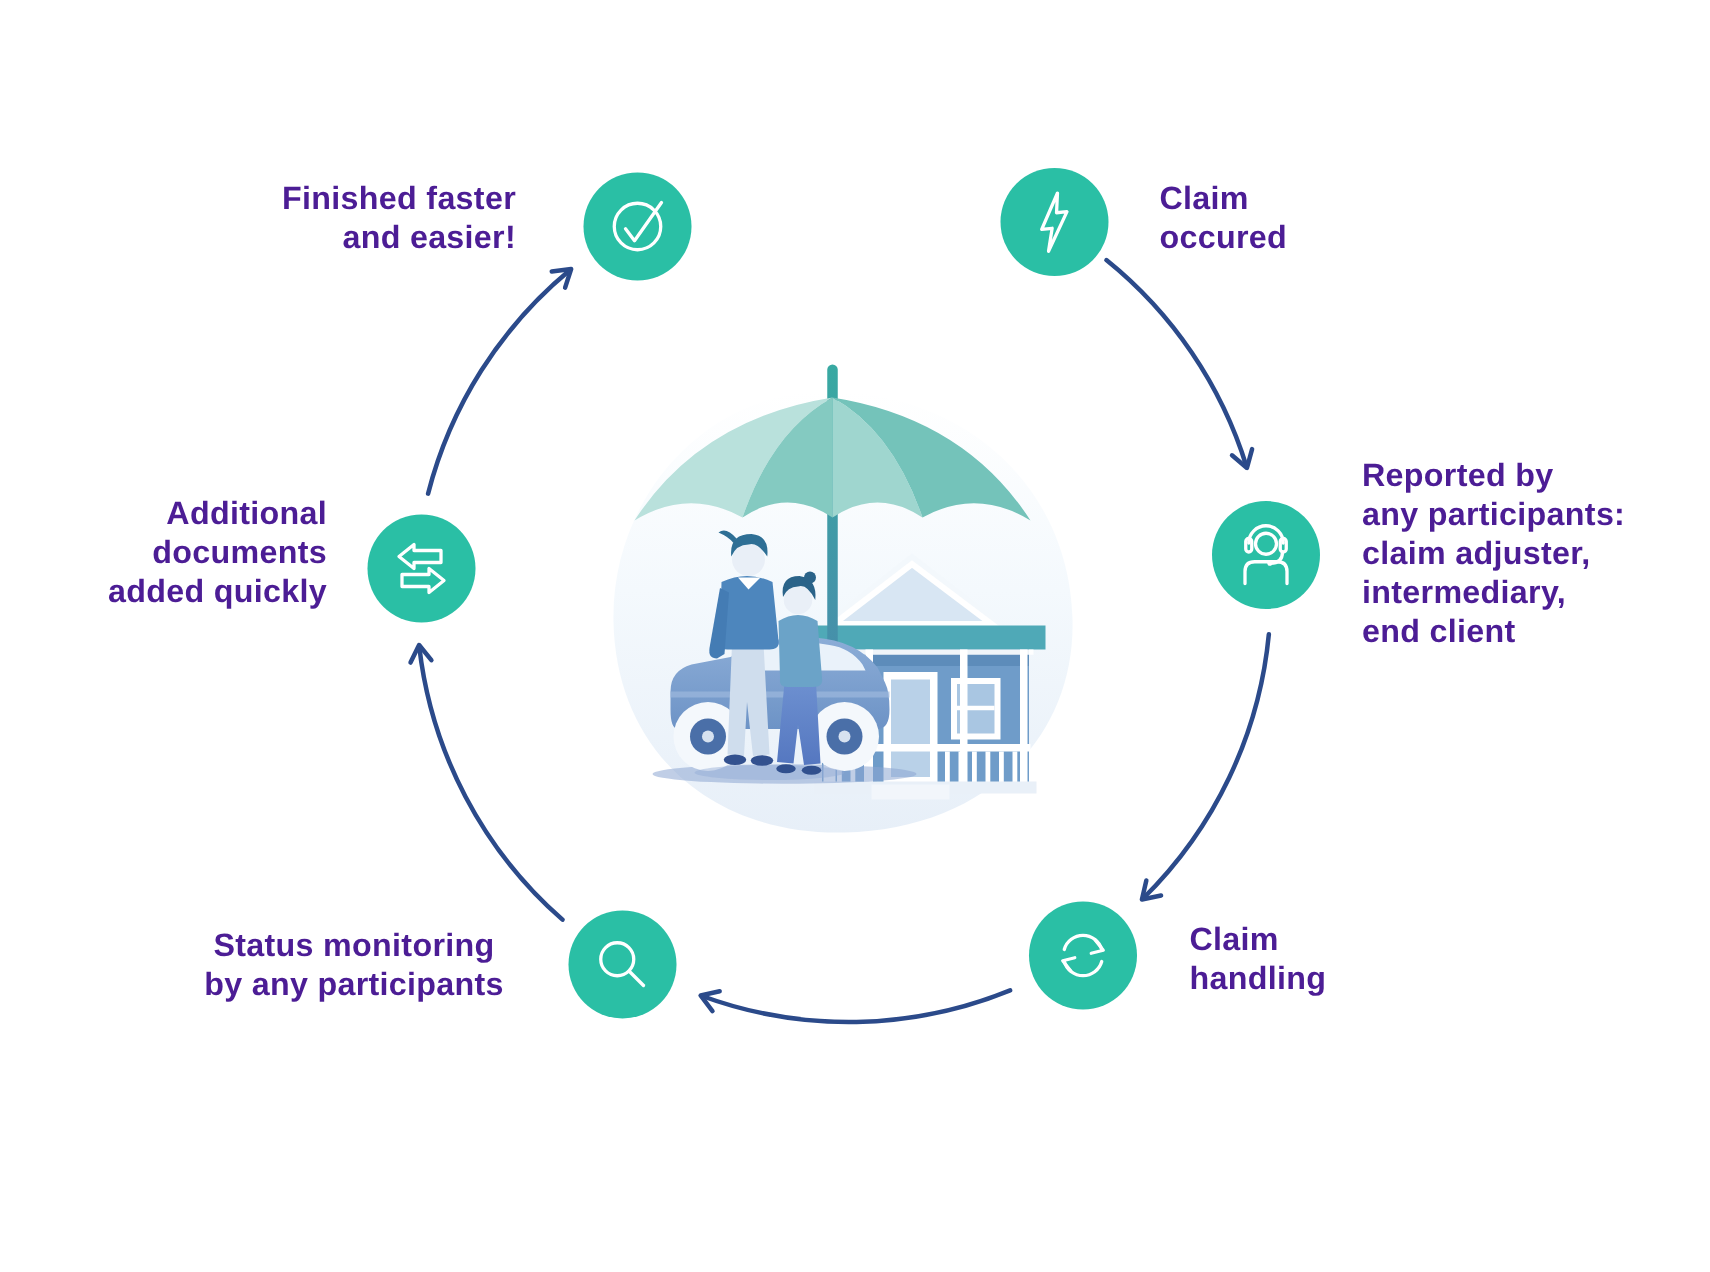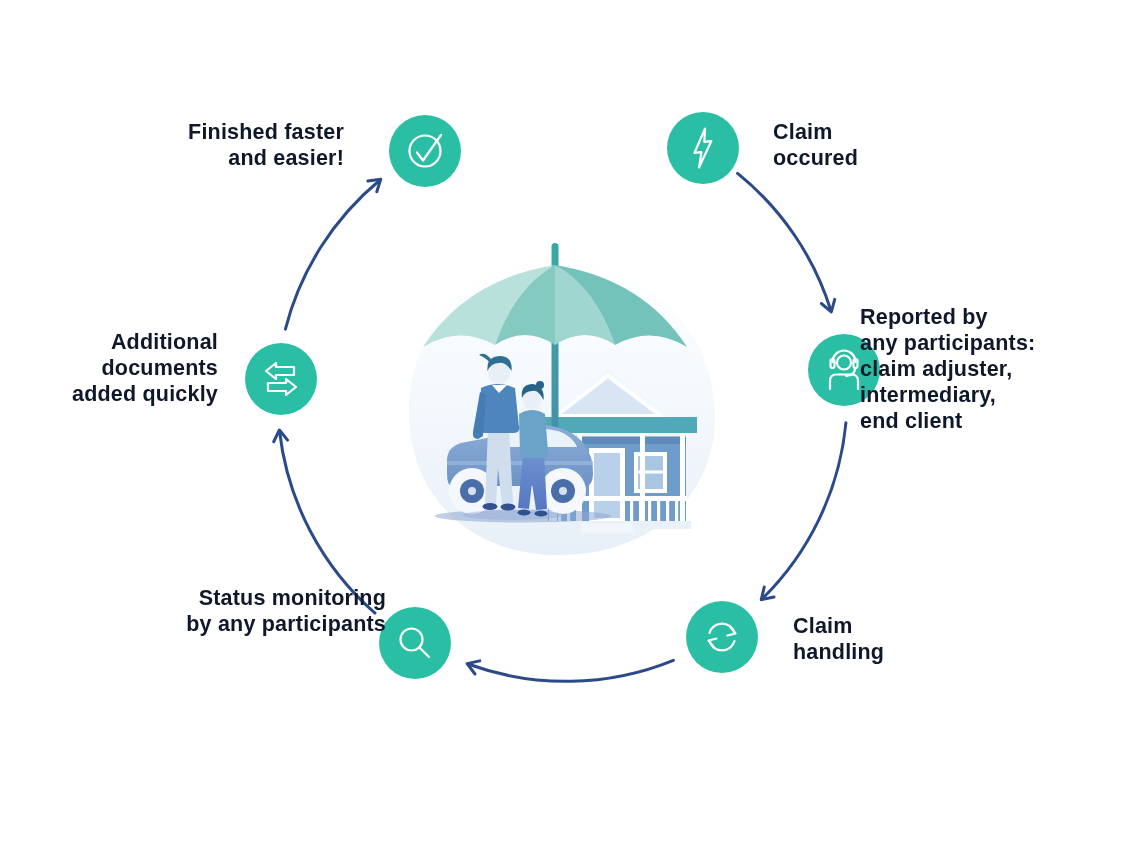--- a/index.html
+++ b/index.html
@@ -1,42 +1,42 @@
 <!DOCTYPE html>
 <html><head>
 <meta charset="utf-8">
 <style>
   html,body{margin:0;padding:0;background:#ffffff;}
   #stage{
     position:relative;width:1140px;height:848px;background:#ffffff;overflow:hidden;
     font-family:"Liberation Sans","DejaVu Sans",sans-serif;
   }
   .label{
-    position:absolute;color:#0f172a;font-size:21.5px;line-height:26px;font-weight:700;
+    position:absolute;color:#4c1d95;font-size:21.5px;line-height:26px;font-weight:700;
     white-space:pre-line;letter-spacing:.2px;
   }
   .node{
     position:absolute;width:72px;height:72px;border-radius:50%;background:#2abfa5;
     display:flex;align-items:center;justify-content:center;
   }
   .node svg{display:block;}
   .ico{stroke:#ffffff;fill:none;stroke-width:2.2;stroke-linecap:round;stroke-linejoin:round;}
   
   .n-check{left:389px;top:115px;}
   .n-lightning{left:667px;top:112px;}
   .n-headset{left:808px;top:334px;}
   .n-sync{left:686px;top:601px;}
   .n-magnifier{left:379px;top:607px;}
   .n-transfer{left:245px;top:343px;}
   
   .l-finished{left:114px;top:119px;width:230px;text-align:right;}
   .l-occured{left:773px;top:119px;width:220px;text-align:left;}
-  .l-reported{left:860px;top:304px;width:230px;text-align:left;}
+  .l-reported{left:908px;top:304px;width:230px;text-align:left;}
   .l-handling{left:793px;top:613px;width:220px;text-align:left;}
-  .l-status{left:86px;top:585px;width:300px;text-align:right;}
+  .l-status{left:86px;top:617px;width:300px;text-align:center;}
   .l-docs{left:38px;top:329px;width:180px;text-align:right;}
   #arrows,#centerart{position:absolute;pointer-events:none;}
   #arrows{left:0;top:0;}
   #centerart{left:395px;top:233px;}
   .arc{fill:none;stroke:#2b4a8a;stroke-width:3;stroke-linecap:round;}
 </style>
 </head>
 <body>
 
 <div id="stage">

